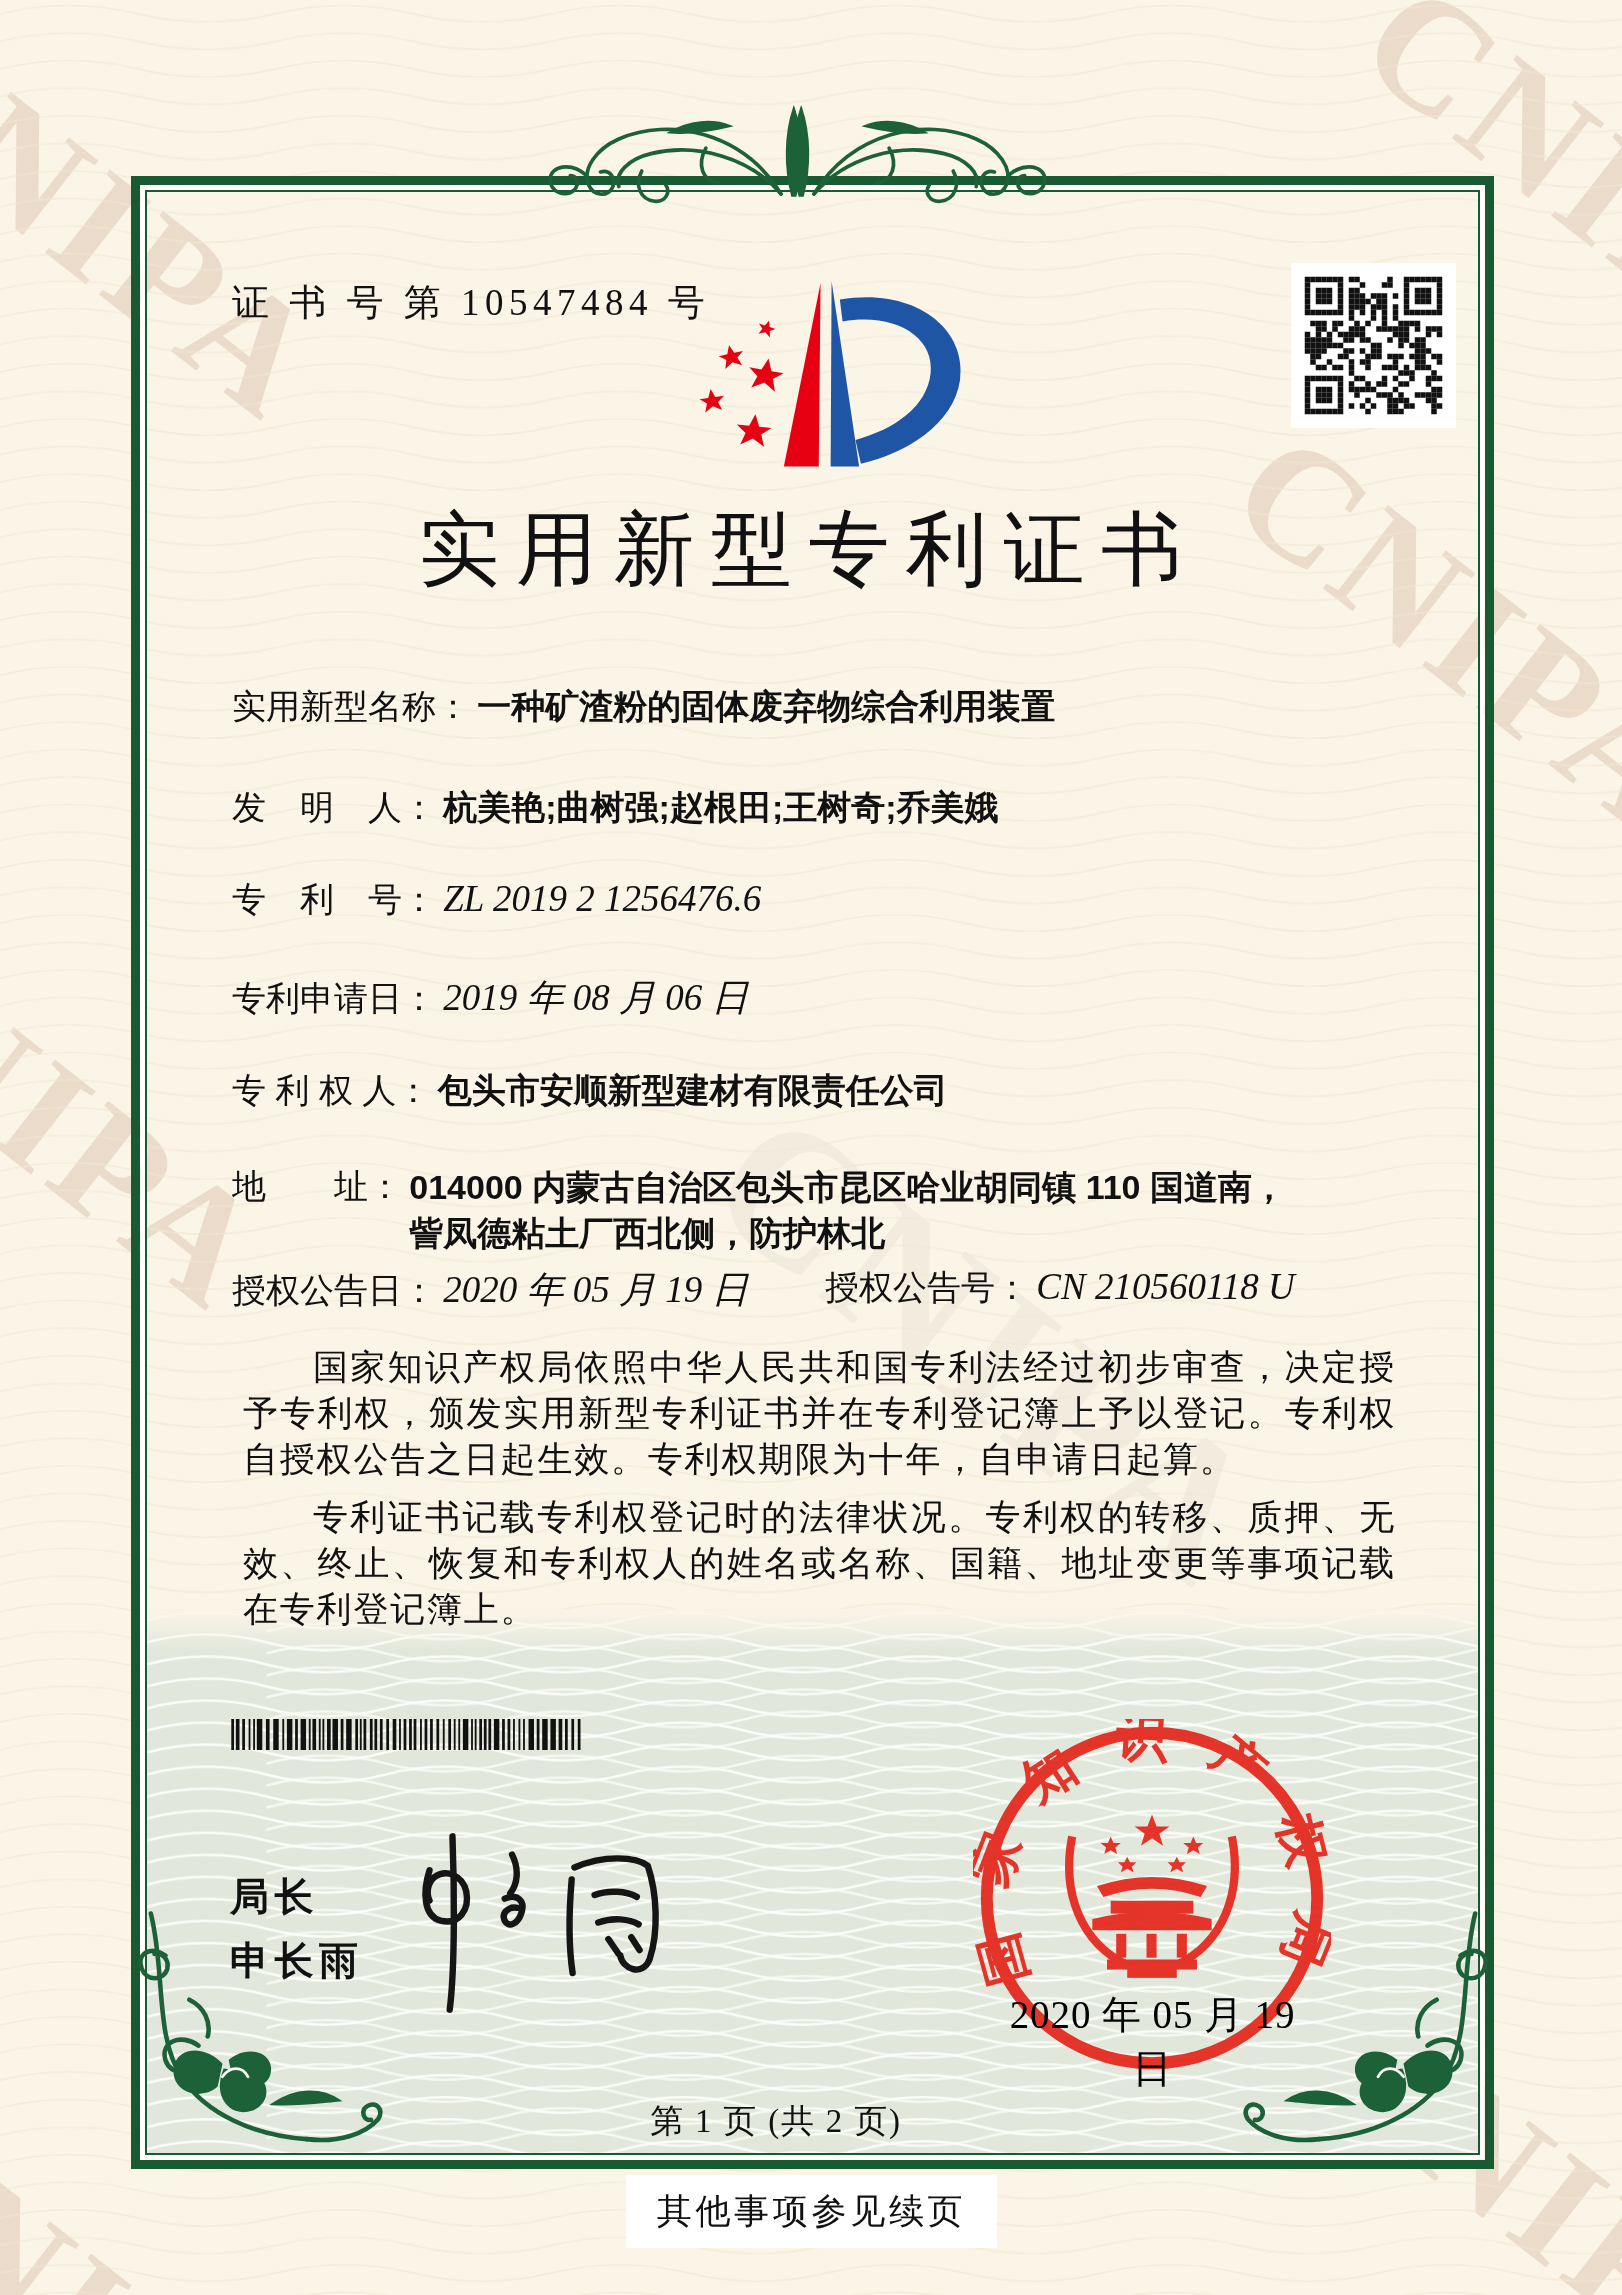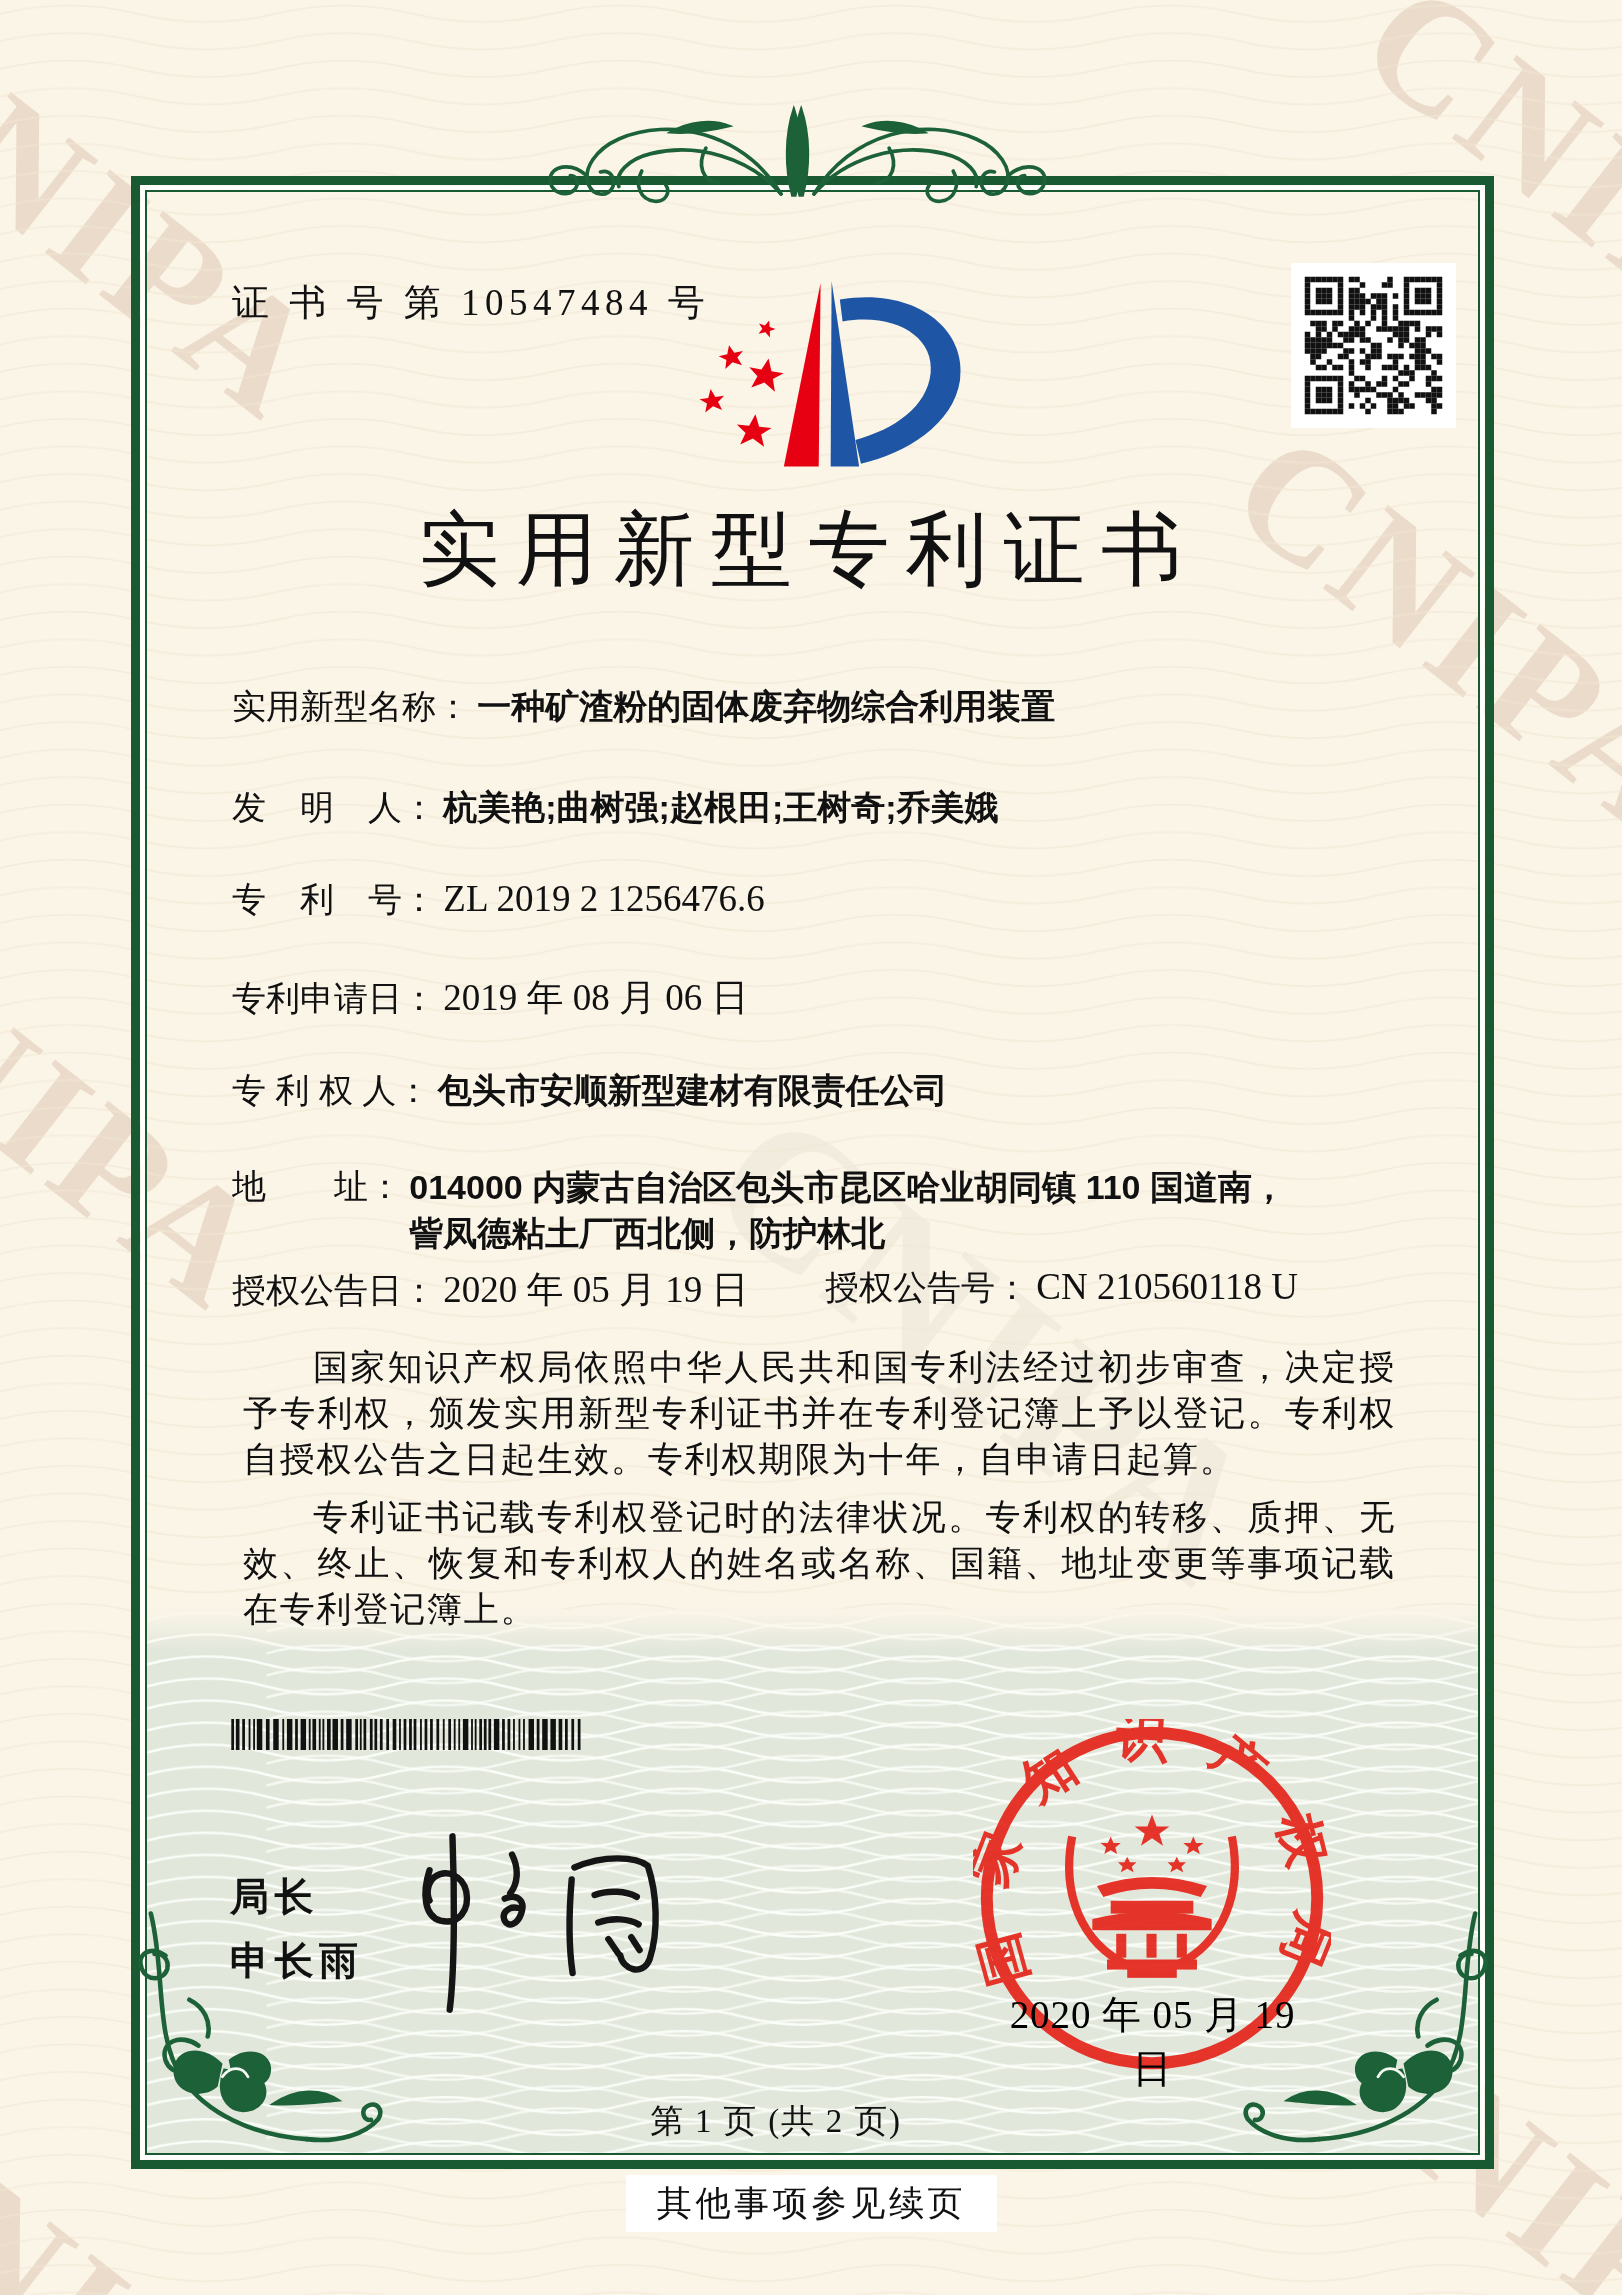--- a/index.html
+++ b/index.html
@@ -60,20 +60,21 @@
   }
   .val-hei{
     font-family:"Liberation Sans","DejaVu Sans",sans-serif;
     font-weight:700;
     margin-left:7.3px;
   }
   .val-song{
     font-family:"Liberation Serif","DejaVu Serif",serif;
     font-size:37px;
     margin-left:7.3px;
+    font-style:italic;
   }
   .addr-row{display:flex;align-items:flex-start;}
   .addr-lines div{
     font-family:"Liberation Sans","DejaVu Sans",sans-serif;
     font-weight:700;font-size:34px;line-height:46px;margin-left:7.3px;
   }
   .bodytext{
     left:231px;top:1333px;width:1177px;
     font-size:35px;line-height:46px;letter-spacing:1.8px;
     text-align:justify;
@@ -91,21 +92,21 @@
   }
   .pageno{
     left:0;top:2099px;width:1552px;
     text-align:center;font-size:33px;letter-spacing:1.8px;
   }
   .contnote{
     left:0;top:2175px;width:1623px;text-align:center;
   }
   .contnote span{
     display:inline-block;background:#ffffff;
-    padding:5px 31px;font-size:35px;letter-spacing:3.7px;
+    padding:13px 31px;font-size:35px;letter-spacing:3.7px;
   }
   .z1{z-index:1}.z2{z-index:2}.z3{z-index:3}.z4{z-index:4}.z5{z-index:5}.z6{z-index:6}
 </style>
 </head>
 <body>
 
 <div class="page">
 
   <svg class="abs z1" style="left:0;top:0" width="1623" height="2296" viewBox="0 0 1767 2500">
     <defs>

